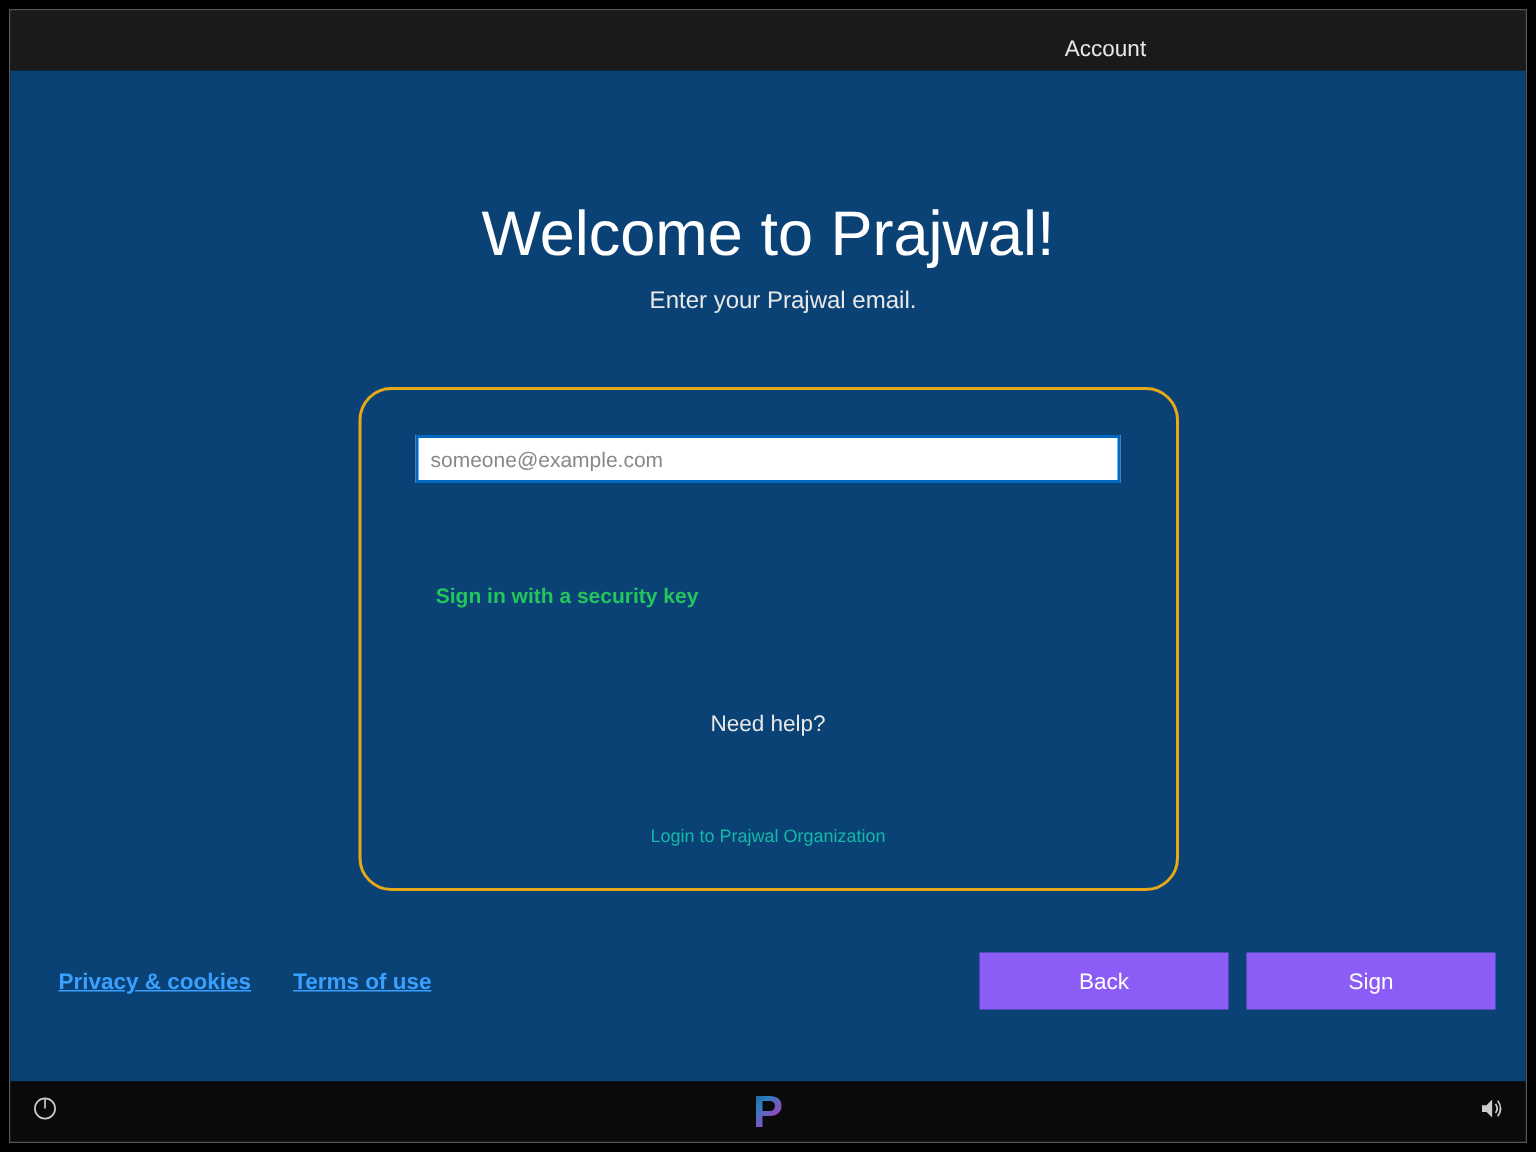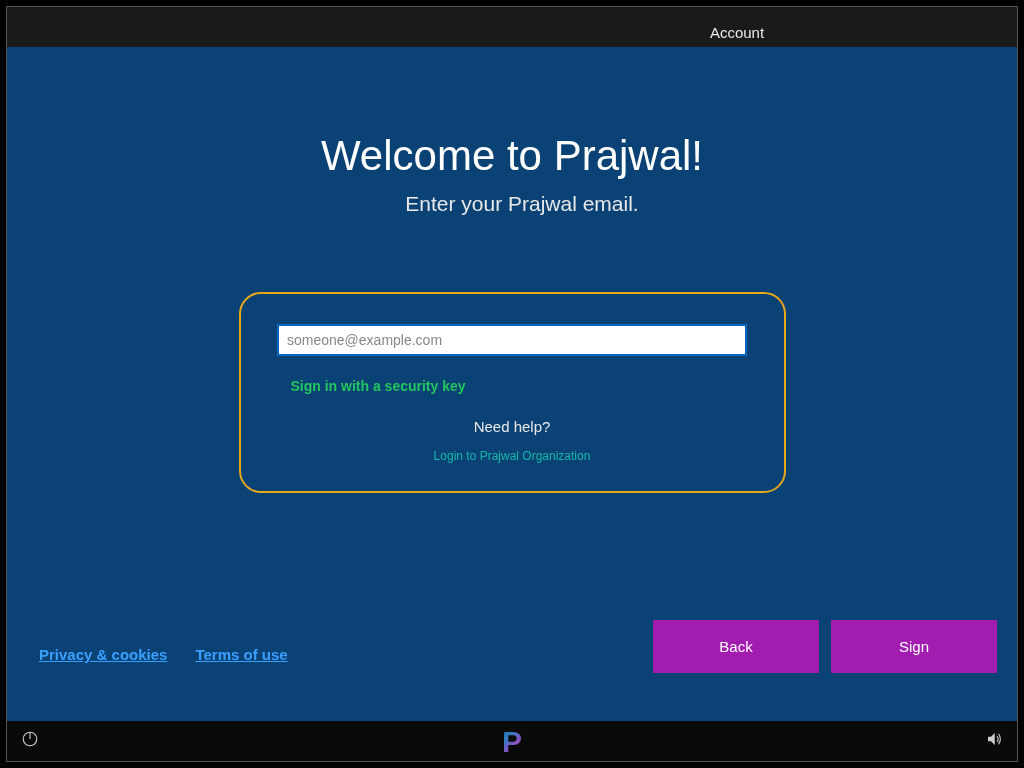--- a/index.html
+++ b/index.html
@@ -64,32 +64,33 @@
       margin-top: 85px;
       color: #fff;
       font-size: 42px;
       font-weight: 300;
       text-align: right;
     }
     
     .subtitle {
       margin-top: 12px;
       color: #e8e8e8;
-      font-size: 21px;
+      font-size: 16px;
       margin-left: 20px;
     }
     
     .login-box {
-      margin-top: 76px;
+      margin-top: 48px;
       width: 547px;
       border: 2px solid #e8a817;
       border-radius: 22px;
       padding: 30px 36px 28px;
       display: flex;
       flex-direction: column;
+      gap: 45px;
     }
     
     .email-input {
       width: 470px;
       align-self: center;
       height: 32px;
       background: #fff;
       border: 2px solid #0067c0;
       padding: 0 8px;
       font-size: 14px;
@@ -146,22 +147,22 @@
     .nav-buttons {
       position: absolute;
       bottom: 48px;
       right: 20px;
       display: flex;
       gap: 12px;
     }
     
     .nav-btn {
       width: 166px;
-      height: 53px;
-      background: #a21caf;
+      height: 38px;
+      background: #8b5cf6;
       border: none;
       color: #fff;
       font-size: 15px;
       cursor: pointer;
     }
     
     .bottom-bar {
       position: absolute;
       left: 0;
       right: 0;

